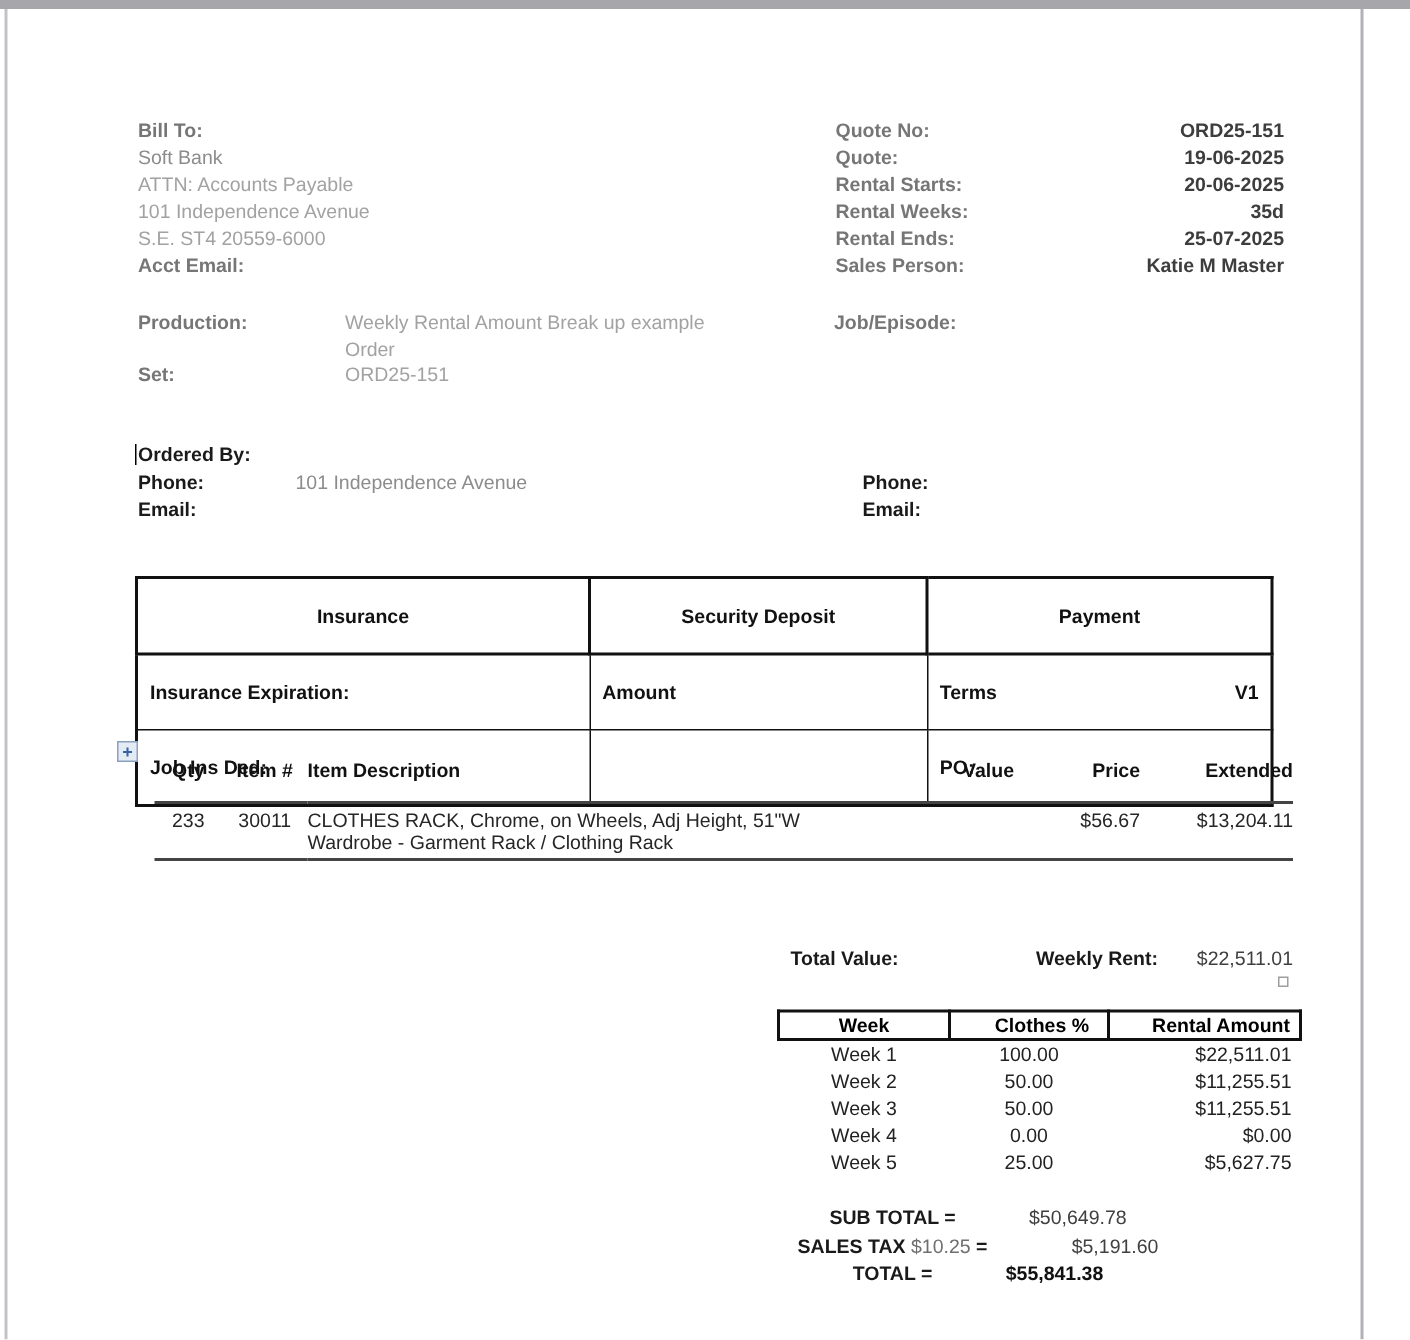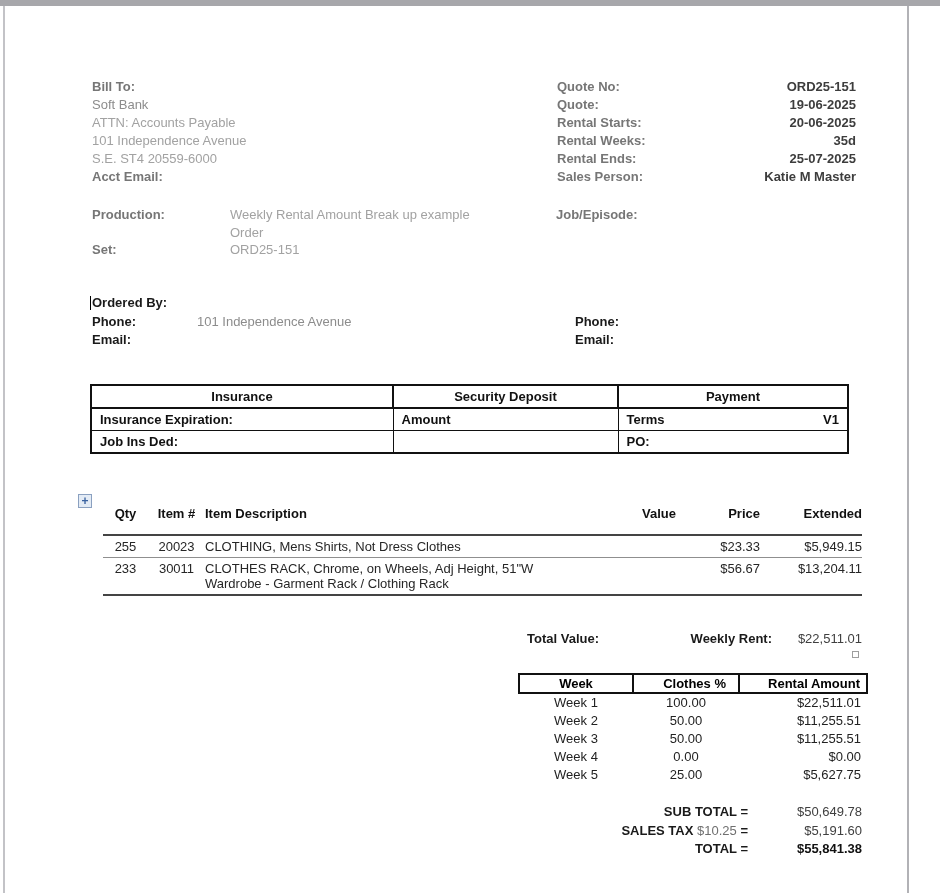--- a/index.html
+++ b/index.html
@@ -20,21 +20,21 @@
 
   .quote-block { left:557px; top:78px; width:299px; }
   .quote-row { display:flex; justify-content:space-between; }
 
   .caret { position:absolute; left:90px; top:296px; width:1px; height:14px; background:#000; }
 
   table { border-collapse:collapse; table-layout:fixed; }
 
   
   .ins-table { width:757px; font-size:13px; font-weight:bold; color:#111; }
-  .ins-table td, .ins-table th { border:1px solid #111; padding:3px 8px; height:20px; vertical-align:middle; }
+  .ins-table td, .ins-table th { border:1px solid #111; padding:17px 8px; height:20px; vertical-align:middle; }
   .ins-table tr.hdr th { border:2px solid #111; text-align:center; height:18px; }
   .ins-table { border:2px solid #111; }
   .flexcell { display:flex; justify-content:space-between; }
 
   
   .items-table { width:759px; font-size:13px; color:#262626; }
   .items-table th { font-weight:bold; color:#111; border-bottom:2px solid #444; padding:1px 0 13px; }
   .items-table td { vertical-align:top; padding:3px 0 3px; border-bottom:1px solid #8f8f8f; }
   .items-table tr.last td { border-bottom:2px solid #444; }
   .c-qty { text-align:center; }
@@ -44,21 +44,21 @@
 
   
   .week-table { width:348px; font-size:13px; color:#222; }
   .week-table th { border:2px solid #111; font-weight:bold; color:#000; height:19px; padding:0 6px; }
   .week-table td { height:18px; padding:0 6px; }
   .w-c { text-align:center; }
   .w-r { text-align:right; }
   .th-pct { text-align:right; padding-right:12px !important; }
 
   .summary { position:absolute; right:78px; top:803px; width:420px; font-size:13px; line-height:18.5px; color:#1a1a1a; }
-  .sum-row { display:flex; justify-content:flex-end; }
+  .sum-row { display:flex; justify-content:center; }
   .sum-label { font-weight:bold; text-align:right; }
   .sum-val { width:114px; text-align:right; color:#404040; }
   .sum-val.total { font-weight:bold; color:#111; }
   .tax-rate { font-weight:normal; color:#6f6f6f; }
 
   .plus-handle { position:absolute; left:78px; top:494px; width:14px; height:14px; background:#e3ebf5; border:1px solid #8aa0c0; color:#3a62a0; font-size:12px; font-weight:bold; line-height:12px; text-align:center; cursor:move; }
   .resize-handle { position:absolute; left:852px; top:651px; width:7px; height:7px; background:#fff; border:1px solid #9e9e9e; }
 </style>
 </head>
 <body>
@@ -161,28 +161,20 @@
     </colgroup>
     <tbody>
         <tr>
       <th class="c-qty">Qty</th>
       <th class="c-item">Item #</th>
       <th class="c-desc">Item Description</th>
       <th class="c-num">Value</th>
       <th class="c-num">Price</th>
       <th class="c-num">Extended</th>
     </tr>
-    <tr>
-      <td class="c-qty">255</td>
-      <td class="c-item">20023</td>
-      <td class="c-desc preline">CLOTHING, Mens Shirts, Not Dress Clothes</td>
-      <td class="c-num"></td>
-      <td class="c-num">$23.33</td>
-      <td class="c-num">$5,949.15</td>
-    </tr>
     <tr class="last">
       <td class="c-qty">233</td>
       <td class="c-item">30011</td>
       <td class="c-desc preline">CLOTHES RACK, Chrome, on Wheels, Adj Height, 51"W
 Wardrobe - Garment Rack / Clothing Rack</td>
       <td class="c-num"></td>
       <td class="c-num">$56.67</td>
       <td class="c-num">$13,204.11</td>
     </tr>
   </tbody>

